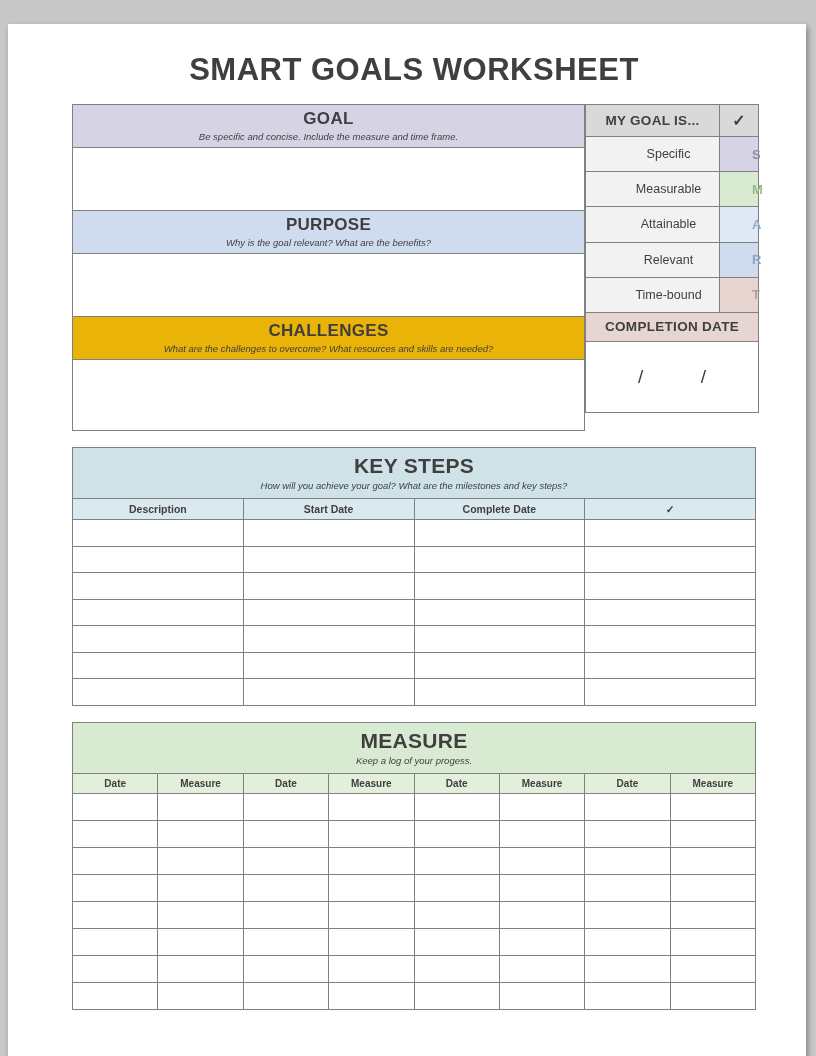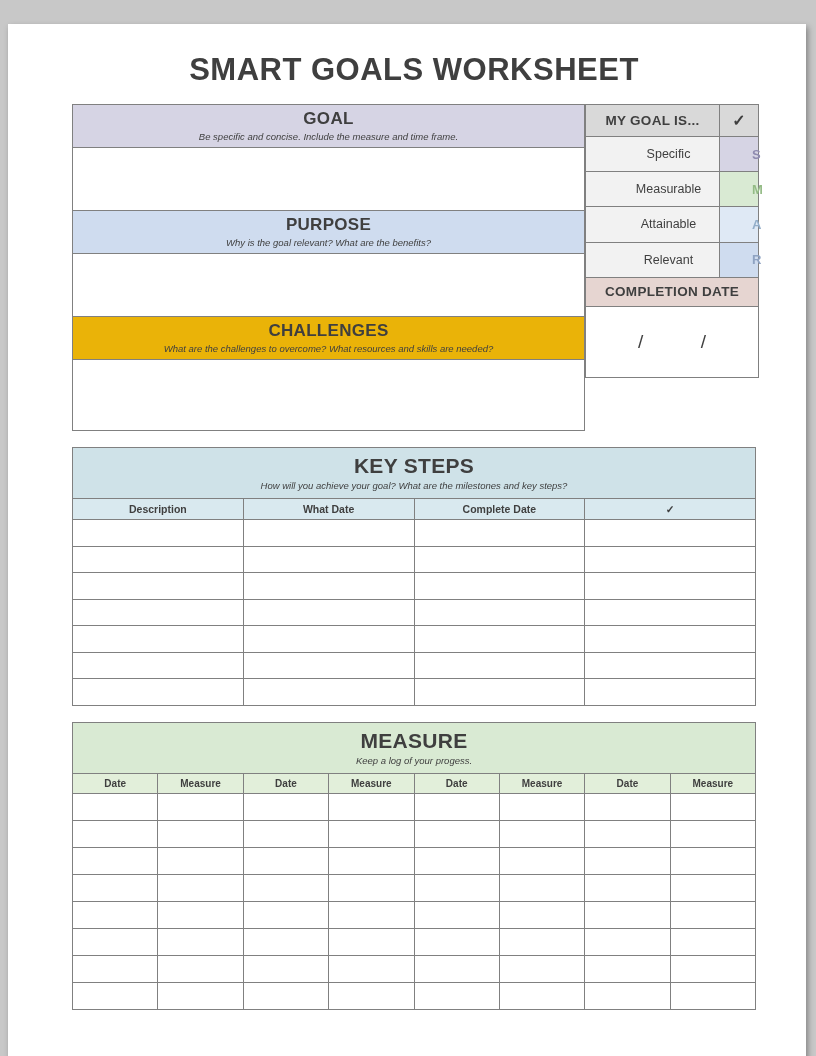--- a/index.html
+++ b/index.html
@@ -255,20 +255,24 @@
             <td class="ltr ltr-m">M</td>
           </tr>
           <tr class="smart-row">
             <td class="lbl">Attainable</td>
             <td class="ltr ltr-a">A</td>
           </tr>
           <tr class="smart-row">
             <td class="lbl">Relevant</td>
             <td class="ltr ltr-r">R</td>
           </tr>
+          <tr class="smart-row">
+            <td class="lbl">Time-bound</td>
+            <td class="ltr ltr-t">T</td>
+          </tr>
           <tr class="compl-head">
             <td colspan="2">COMPLETION DATE</td>
           </tr>
           <tr class="compl-body">
             <td colspan="2">/ /</td>
           </tr>
         </tbody>
           </table>
       </div>
     </div>
@@ -278,21 +282,21 @@
     <table style="width:684px;">
       <tbody>
           <tr class="ks-head">
         <td colspan="4" class="sec-head" style="padding:6px 0 7px 0;">
           <div class="h">KEY STEPS</div>
           <div class="sub">How will you achieve your goal? What are the milestones and key steps?</div>
         </td>
       </tr>
       <tr class="ks-colhead">
         <td style="width:342px;">Description</td>
-        <td style="width:171px;">What Date</td>
+        <td style="width:171px;">Start Date</td>
         <td style="width:137px;">Complete Date</td>
         <td style="width:34px;">✓</td>
       </tr>
       <tr class="ks-row">
         <td></td>
         <td></td>
         <td></td>
         <td></td>
       </tr>
       <tr class="ks-row">

